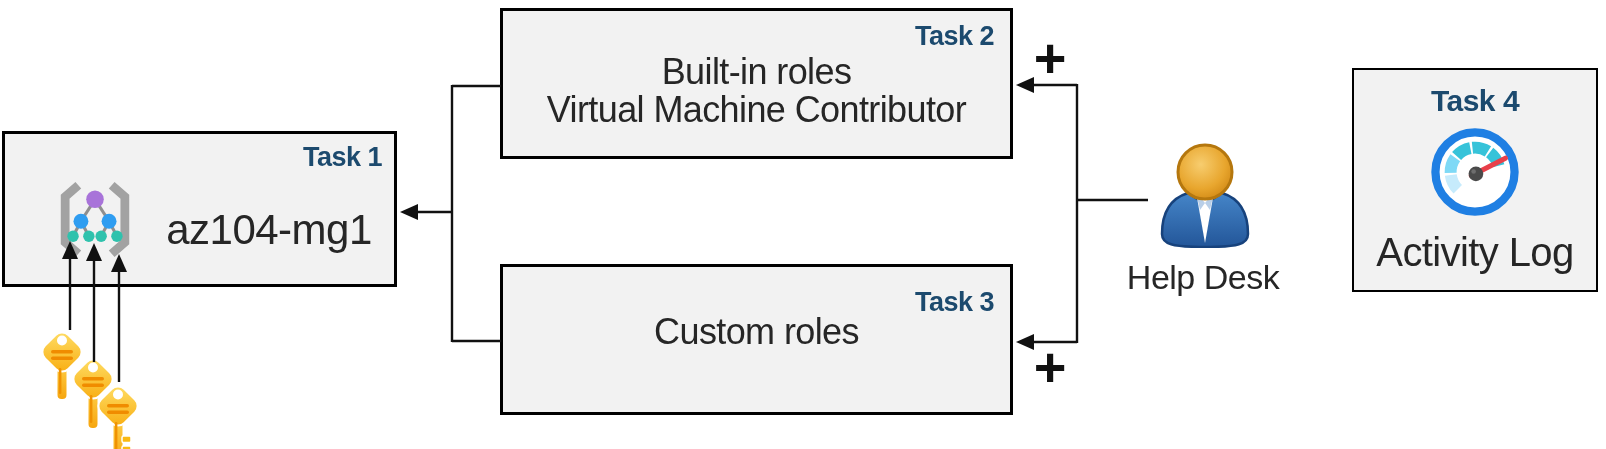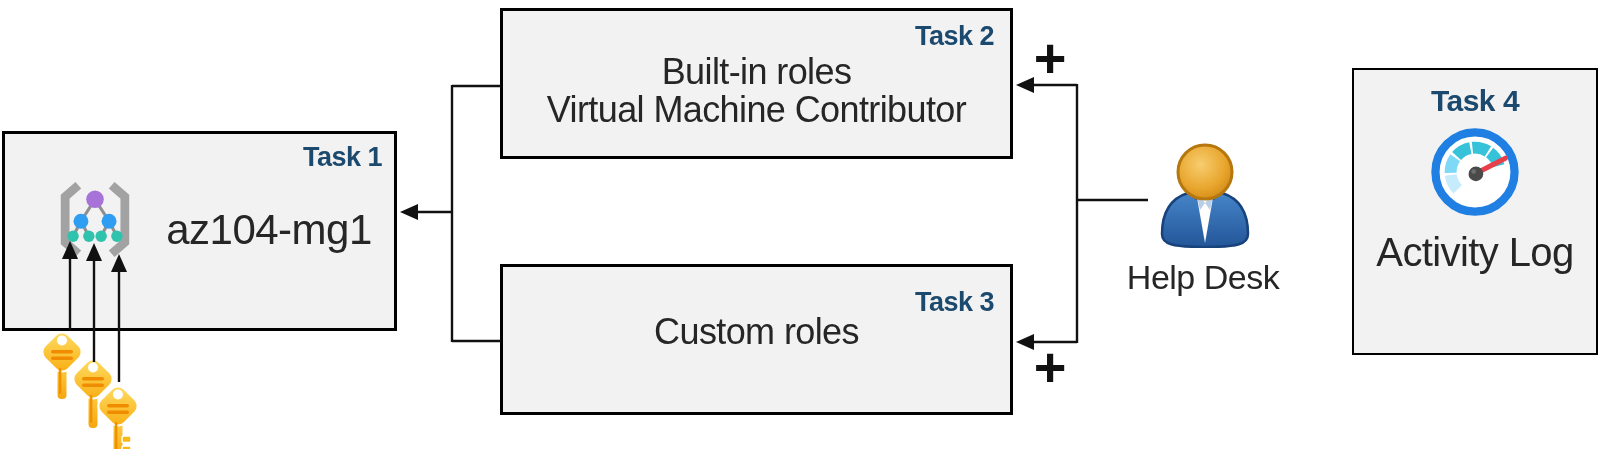--- a/index.html
+++ b/index.html
@@ -44,21 +44,21 @@
   #connector-svg{position:absolute;left:0;top:0;width:1606px;height:449px;pointer-events:none;}
   .conn{stroke:var(--connector);stroke-width:2.4px;fill:none;}
   .arrowhead{fill:var(--connector);}
   .abs-svg{position:absolute;}
 </style>
 </head>
 <body>
 
 <div id="canvas">
 
-  <div class="task-box" id="task1-box" style="left:2px;top:131px;width:395px;height:200px;">
+  <div class="task-box" id="task1-box" style="left:2px;top:131px;width:395px;height:156px;">
     <div class="task-label" style="top:8px;right:12px;">Task 1</div>
     <svg class="abs-svg" style="left:46px;top:46px;" width="88" height="79" viewBox="0 0 100 90">
       <polyline points="31,6 16,19 16,71 31,84" fill="none" stroke="#a2a2a2" stroke-width="10"></polyline>
       <polyline points="69,6 84,19 84,71 69,84" fill="none" stroke="#a2a2a2" stroke-width="10"></polyline>
       <g stroke="#8f8f8f" stroke-width="3.5">
         <line x1="50" y1="22" x2="34" y2="47"></line>
           <line x1="50" y1="22" x2="66" y2="47"></line>
         <line x1="34" y1="47" x2="25" y2="64"></line>
           <line x1="34" y1="47" x2="43" y2="64"></line>
         <line x1="66" y1="47" x2="57" y2="64"></line>
@@ -83,21 +83,21 @@
     </div>
   </div>
 
   <div class="task-box" id="task3-box" style="left:500px;top:264px;width:513px;height:151px;">
     <div class="task-label" style="top:20px;right:16px;">Task 3</div>
     <div class="box-lines" style="top:46px;">
       <div>Custom roles</div>
     </div>
   </div>
 
-  <div class="task-box" id="task4-box" style="left:1352px;top:68px;width:246px;height:287px;padding-left:28px;">
+  <div class="task-box" id="task4-box" style="left:1352px;top:68px;width:246px;height:224px;padding-left:28px;">
     <div id="task4-label">Task 4</div>
     <svg class="abs-svg" style="left:50%;top:56px;transform:translateX(-50%);" width="92" height="92" viewBox="0 0 100 100">
       <circle cx="50" cy="50" r="43" fill="#ffffff" stroke="#1f7fe3" stroke-width="9"></circle>
       <path d="M 26.67,73.33 A 33 33 0 0 1 17.25,54.02 L 30.15,52.44 A 20 20 0 0 0 35.86,64.14 Z" fill="#c6ebfc"></path>
       <path d="M 17.02,51.15 A 33 33 0 0 1 23.30,30.60 L 33.82,38.24 A 20 20 0 0 0 30.01,50.70 Z" fill="#7ed9f6"></path>
       <path d="M 25.10,28.35 A 33 33 0 0 1 43.70,17.61 L 46.18,30.37 A 20 20 0 0 0 34.91,36.88 Z" fill="#36c3d9"></path>
       <path d="M 46.55,17.18 A 33 33 0 0 1 67.49,22.02 L 60.60,33.04 A 20 20 0 0 0 47.91,30.11 Z" fill="#36c3d9"></path>
       <path d="M 69.86,23.65 A 33 33 0 0 1 81.88,41.46 L 69.32,44.82 A 20 20 0 0 0 62.04,34.03 Z" fill="#36c3d9"></path>
       <line x1="46" y1="54" x2="83" y2="35" stroke="#e8404a" stroke-width="5.5" stroke-linecap="round"></line>
       <circle cx="51" cy="52" r="8" fill="#4a4a4a"></circle>

